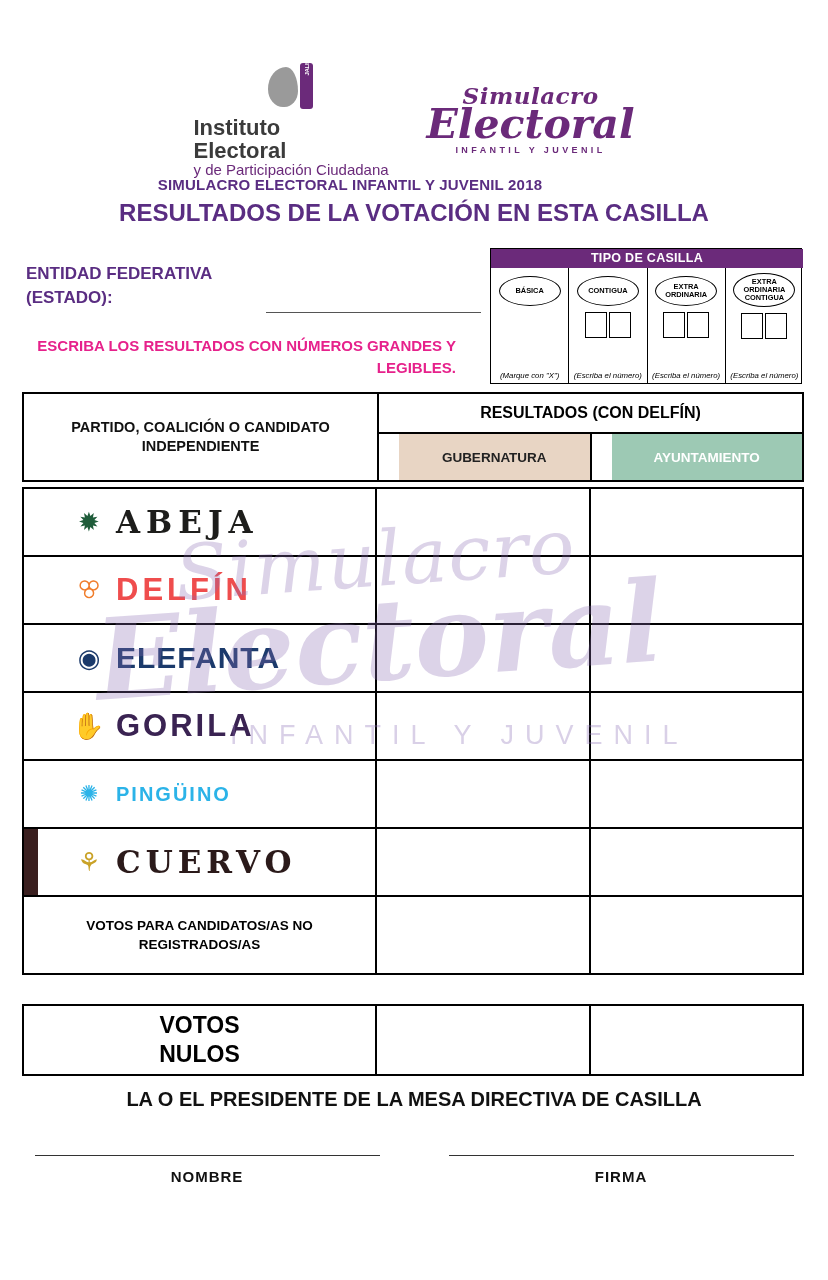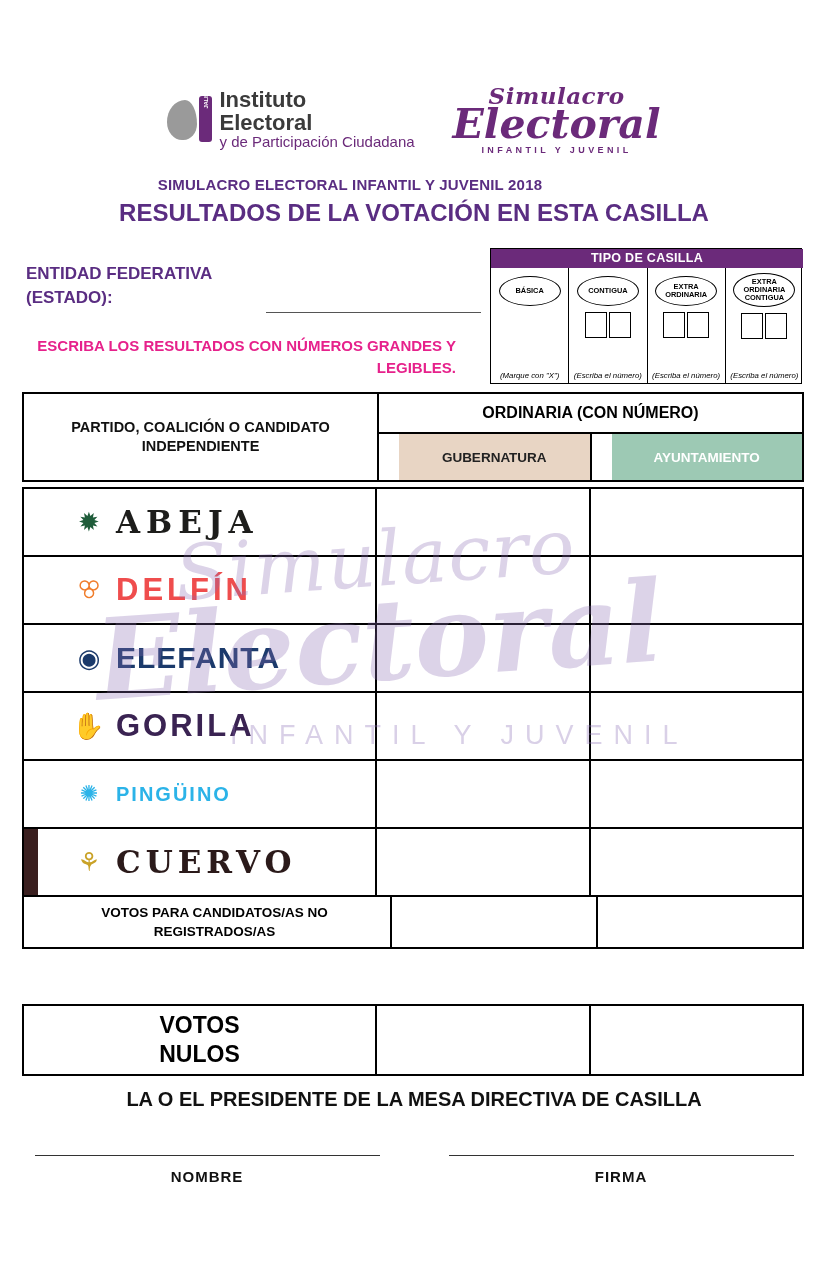--- a/index.html
+++ b/index.html
@@ -58,21 +58,21 @@
   
   .logos {
     position: absolute;
     left: 0; top: 82px;
     width: 828px; height: 75px;
     display: flex;
     justify-content: center;
     align-items: center;
     gap: 38px;
   }
-  .iepc-logo { display: flex; align-items: center; gap: 6px; }
+  .iepc-logo { display: flex; align-items: center; gap: 6px; flex-direction: column; }
   .iepc-mark {
     width: 46px; height: 50px;
     position: relative;
   }
   .iepc-mark .bird {
     position: absolute; left: 0; top: 6px;
     width: 30px; height: 40px;
     background: #9a9a9a;
     border-radius: 60% 40% 45% 50% / 55% 60% 40% 45%;
   }
@@ -287,21 +287,21 @@
   .p-cuervo .party-emblem { color: #c9a227; }
   .cuervo-bar {
     position: absolute; left: 0; top: 0; bottom: 0;
     width: 14px; background: #3a1f1f;
   }
   .row-noreg .cell-party {
     justify-content: center;
     text-align: center;
     font-size: 13.5px; font-weight: bold; line-height: 19px;
   }
-  .row-noreg { height: 50px; padding-left: 15px; }
+  .row-noreg { height: 76px; }
 
   .nulos {
     position: absolute; left: 22px; top: 1004px;
     width: 782px; height: 72px;
     border: 2px solid #000;
     display: flex;
   }
   .nulos-left {
     width: 353px;
     border-right: 2px solid #000;
@@ -407,21 +407,21 @@
         </div>
         <div class="tipo-note">(Escriba el número)</div>
       </div>
     </div>
   </div>
 
   <div class="table">
     <div class="t-head">
       <div class="t-head-left">PARTIDO, COALICIÓN O CANDIDATO INDEPENDIENTE</div>
       <div class="t-head-right">
-        <div class="t-head-res">ORDINARIA (CON NÚMERO)</div>
+        <div class="t-head-res">RESULTADOS (CON DELFÍN)</div>
         <div class="t-head-sub">
           <div class="t-head-gub">GUBERNATURA</div>
           <div class="t-head-ayu">AYUNTAMIENTO</div>
         </div>
       </div>
     </div>
 
     <div class="t-body">
 
       <div class="row">

